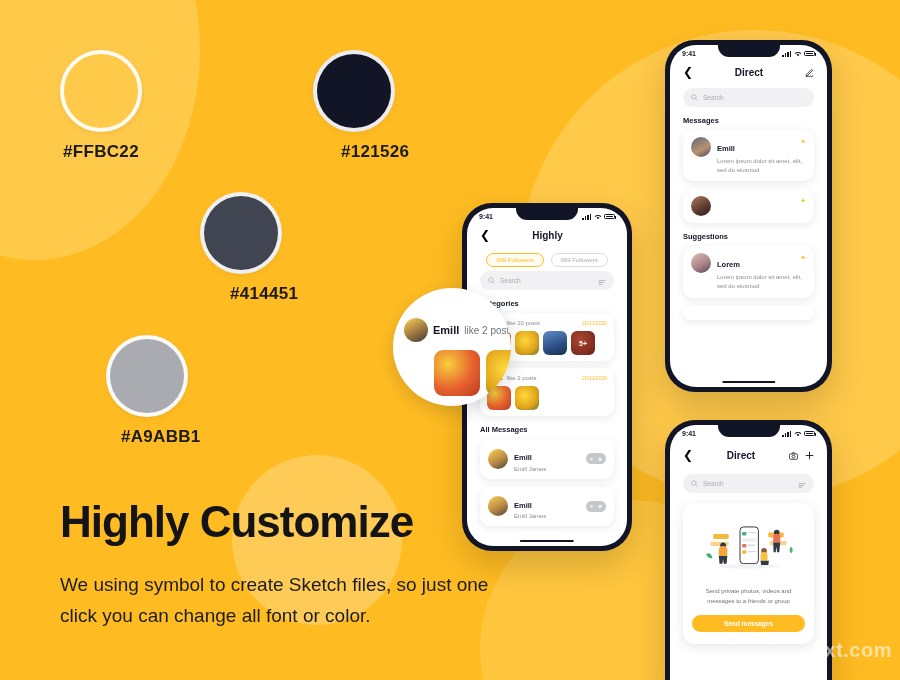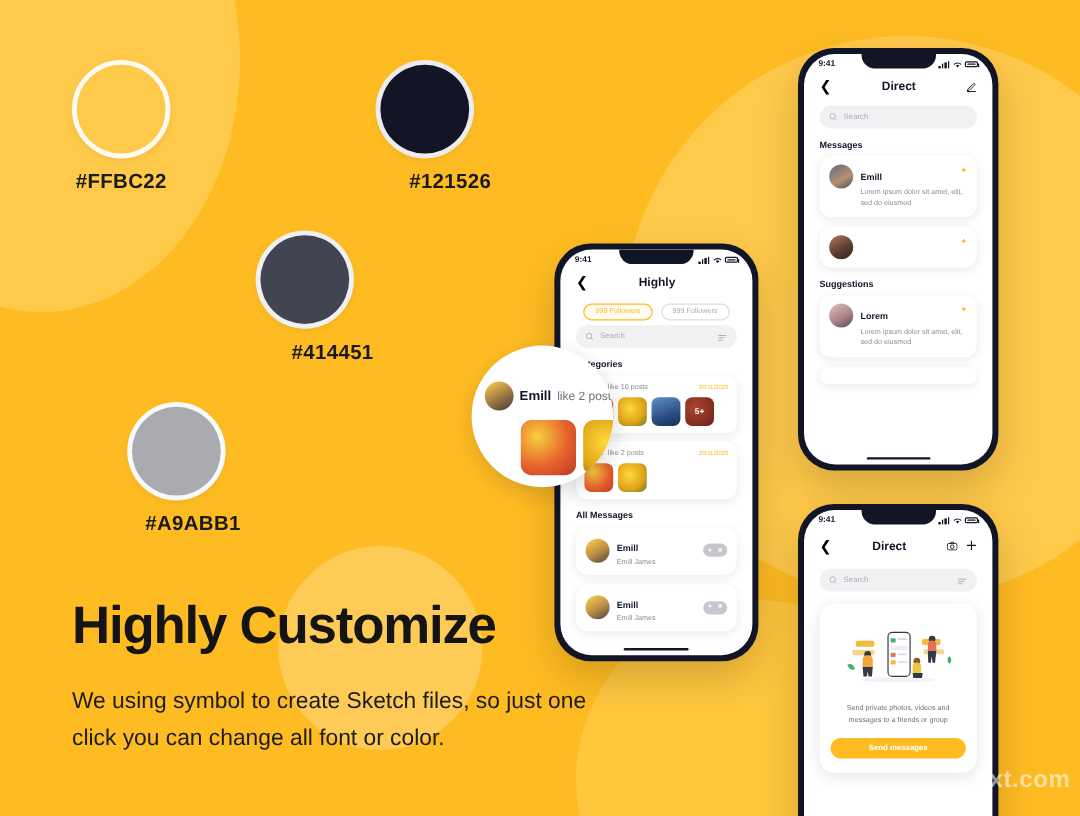--- a/index.html
+++ b/index.html
@@ -31,21 +31,21 @@
     letter-spacing: .3px;
     margin-top: 10px;
     font-size: 17px;
   }
   #sw0 { left: 60px; top: 50px; }
   #sw0 .dot { width: 82px; height: 82px; background: transparent; }
   #sw0 .hex { }
   #sw1 { left: 313px; top: 50px; }
   #sw1 .dot { width: 82px; height: 82px; background: #121526; }
   #sw1 .hex { margin-left: 28px; }
-  #sw2 { left: 213px; top: 192px; }
+  #sw2 { left: 200px; top: 192px; }
   #sw2 .dot { width: 82px; height: 82px; background: #414451; }
   #sw2 .hex { margin-left: 30px; }
   #sw3 { left: 106px; top: 335px; }
   #sw3 .dot { width: 82px; height: 82px; background: #A9ABB1; }
   #sw3 .hex { margin-left: 15px; }
 
   .headline {
     position: absolute; left: 60px; top: 497px;
     font-size: 44px; font-weight: bold; color: #141414;
     letter-spacing: -1px;

